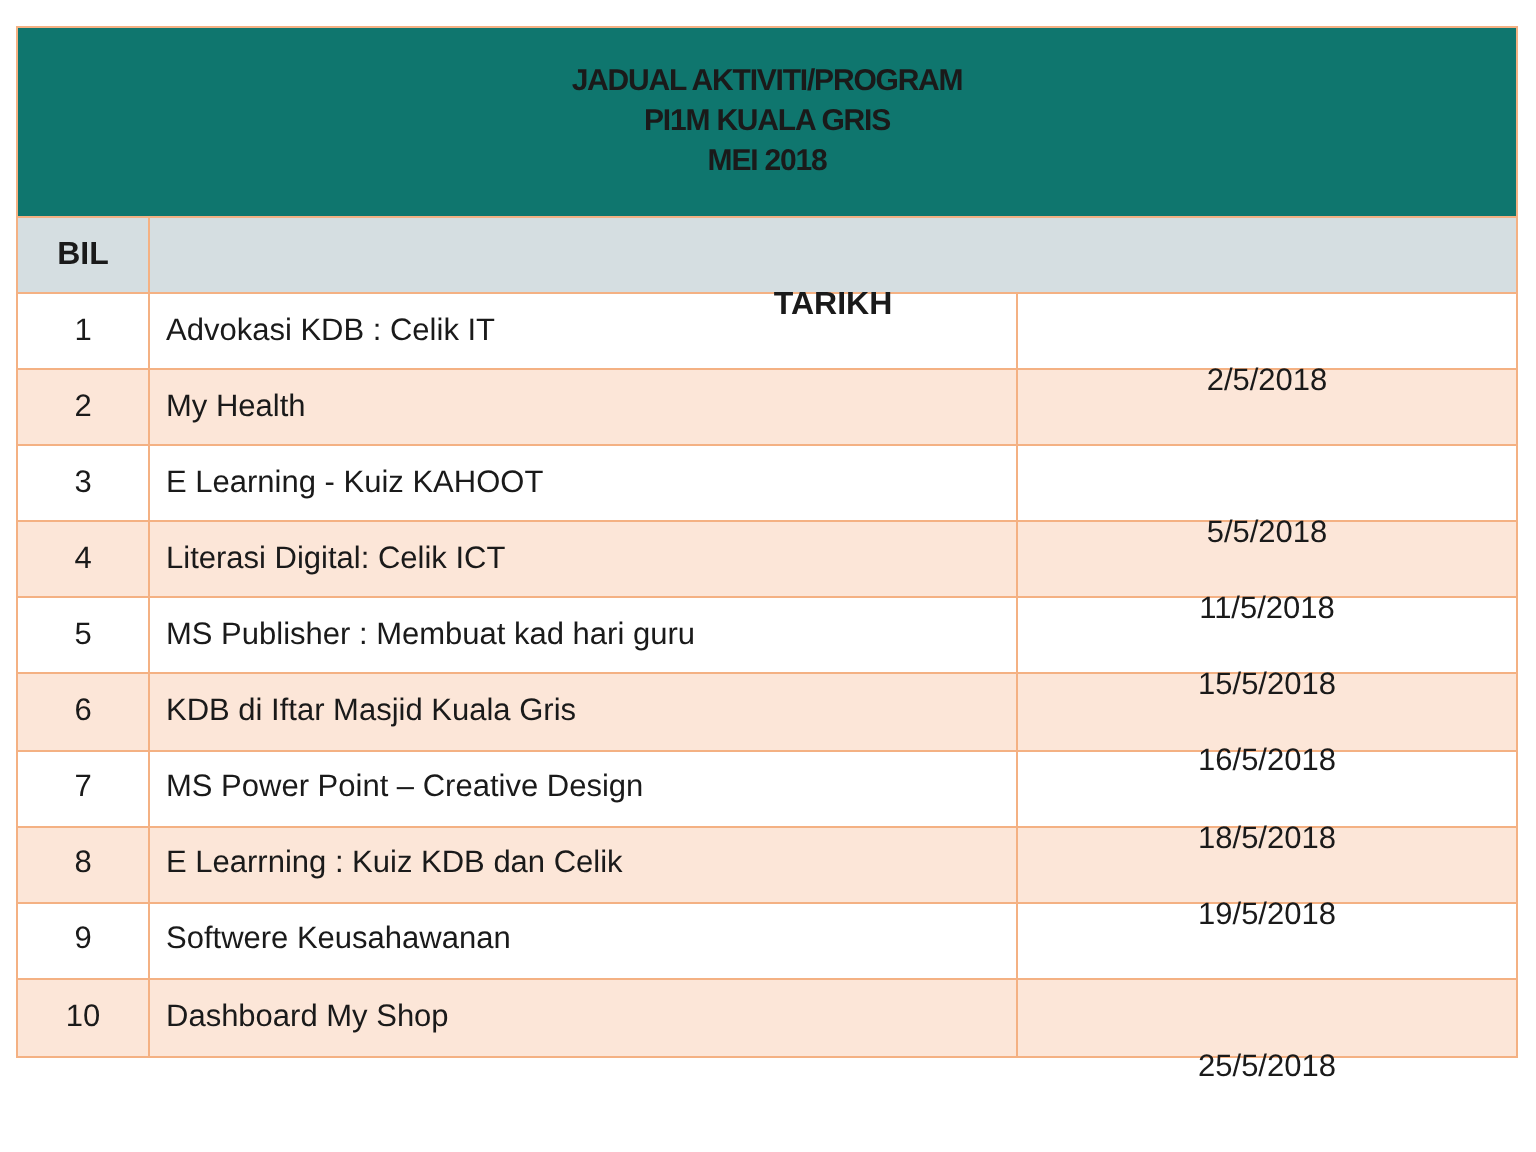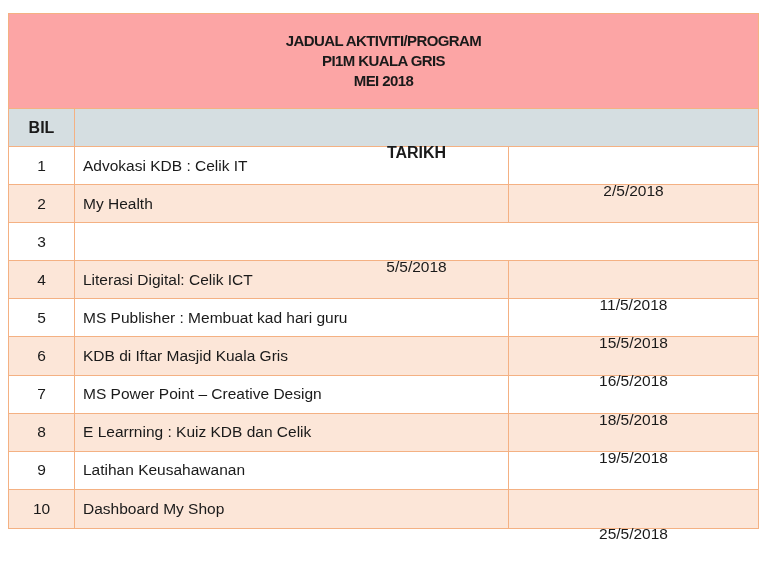--- a/index.html
+++ b/index.html
@@ -5,21 +5,21 @@
   html, body { margin: 0; padding: 0; }
   body {
     width: 768px; height: 576px; background: #ffffff; position: relative; overflow: hidden;
     font-family: "Liberation Sans", "DejaVu Sans", sans-serif;
   }
   .table {
     position: absolute; left: 8px; top: 13px; width: 751px;
     border: 1px solid #f4b183; box-sizing: border-box;
   }
   .title-block {
-    height: 94px; background: #fca5a5;
+    height: 94px; background: #0f766e;
     display: flex; flex-direction: column; align-items: center; justify-content: center;
     border-bottom: 1px solid #f4b183;
   }
   .title-line {
     font-weight: bold; font-size: 15px; line-height: 20px; color: #1a1a1a;
     letter-spacing: -0.6px;
   }
   .row {
     display: flex; height: 38.1px; border-bottom: 1px solid #f4b183; box-sizing: border-box;
   }
@@ -54,20 +54,21 @@
         <div class="cell bil">1</div>
         <div class="cell prog">Advokasi  KDB : Celik IT</div>
         <div class="cell date">2/5/2018</div>
       </div>
       <div class="row even">
         <div class="cell bil">2</div>
         <div class="cell prog">My Health</div>
       </div>
       <div class="row odd">
         <div class="cell bil">3</div>
+        <div class="cell prog">E Learning - Kuiz KAHOOT</div>
         <div class="cell date">5/5/2018</div>
       </div>
       <div class="row even">
         <div class="cell bil">4</div>
         <div class="cell prog">Literasi Digital: Celik ICT</div>
         <div class="cell date">11/5/2018</div>
       </div>
       <div class="row odd">
         <div class="cell bil">5</div>
         <div class="cell prog">MS Publisher : Membuat kad hari guru</div>
@@ -83,21 +84,21 @@
         <div class="cell prog">MS Power Point – Creative Design</div>
         <div class="cell date">18/5/2018</div>
       </div>
       <div class="row even">
         <div class="cell bil">8</div>
         <div class="cell prog">E Learrning : Kuiz KDB dan Celik</div>
         <div class="cell date">19/5/2018</div>
       </div>
       <div class="row odd">
         <div class="cell bil">9</div>
-        <div class="cell prog">Latihan Keusahawanan</div>
+        <div class="cell prog">Softwere Keusahawanan</div>
       </div>
       <div class="row even">
         <div class="cell bil">10</div>
         <div class="cell prog">Dashboard My Shop</div>
         <div class="cell date">25/5/2018</div>
       </div>
     </div>
 </div>
 
 </body></html>

